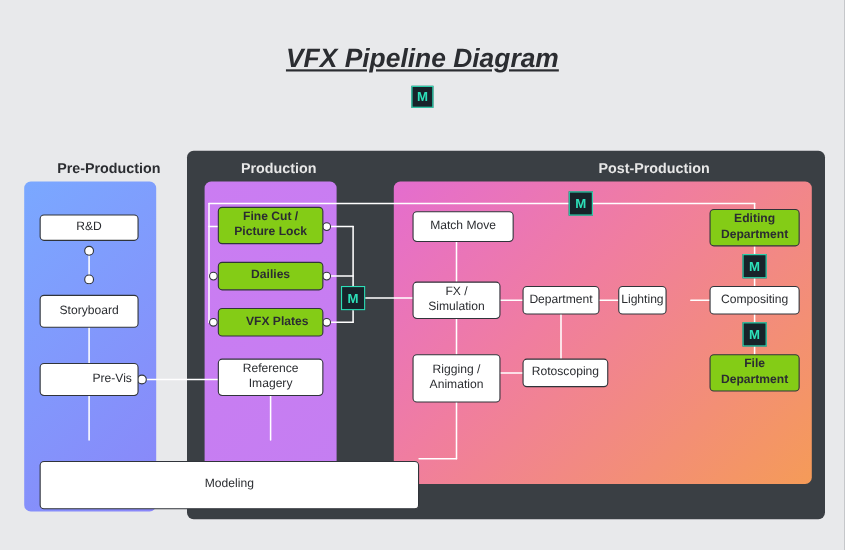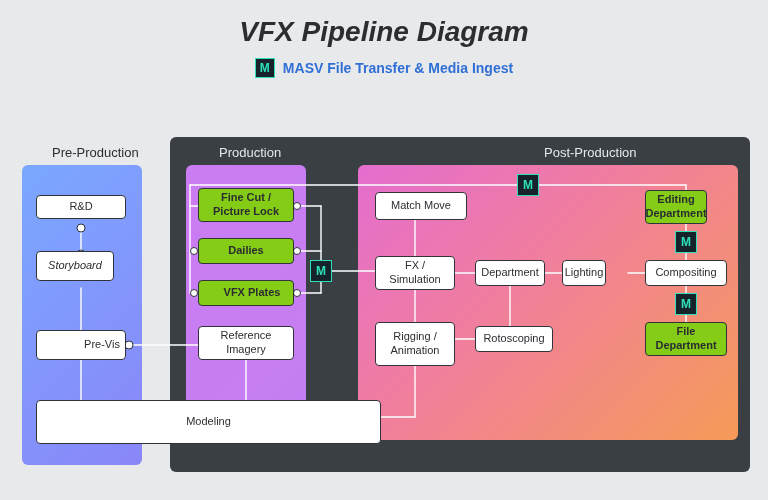--- a/index.html
+++ b/index.html
@@ -6,25 +6,26 @@
   body {
     font-family: -apple-system, BlinkMacSystemFont, "Segoe UI", Arial, sans-serif;
     background: #e8e9eb;
     width: 768px;
     height: 500px;
     overflow: hidden;
     position: relative;
   }
   .title {
     text-align: center;
-    font-size: 28px;
+    font-size: 24px;
     font-weight: 700;
     font-style: italic;
     color: #2b2d31;
-    margin-top: 16px;
+    margin-top: 40px;
+    text-decoration: underline;
   }
   .subtitle {
     display: flex;
     align-items: center;
     justify-content: center;
     gap: 8px;
     margin-top: 10px;
     font-size: 14px;
     font-weight: 600;
     color: #2f6fd6;
@@ -51,21 +52,21 @@
     font-size: 12px;
     font-weight: 700;
     display: flex;
     align-items: center;
     justify-content: center;
     z-index: 20;
   }
   .col-label {
     position: absolute;
     font-size: 13px;
-    font-weight: 400;
+    font-weight: 700;
     color: #2b2d31;
     z-index: 6;
     padding-left: 24px;
   }
   .panel-dark {
     position: absolute;
     background: #3a3f44;
     border-radius: 6px;
     z-index: 3;
   }
@@ -121,51 +122,50 @@
     stroke: #30343a;
     stroke-width: 1;
   }
 </style>
 </head>
 <body>
 
 <div class="title">VFX Pipeline Diagram</div>
 <div class="subtitle">
   <span class="masv-badge">M</span>
-  <span>MASV File Transfer &amp; Media Ingest</span>
 </div>
 
 <div class="col-label" style="left:28px; top:145px;">Pre-Production</div>
 <div class="col-label" style="left:195px; top:145px; color:#e7e7e7;">Production</div>
 <div class="col-label" style="left:520px; top:145px; color:#e7e7e7;">Post-Production</div>
 
 <div class="panel-dark" style="left:170px; top:137px; width:580px; height:335px;"></div>
 <div class="panel-prepro" style="left:22px; top:165px; width:120px; height:300px;"></div>
 <div class="panel-prod" style="left:186px; top:165px; width:120px; height:275px;"></div>
 <div class="panel-post" style="left:358px; top:165px; width:380px; height:275px;"></div>
 
 <div class="node" style="left:36px; top:195px; width:90px; height:24px;">R&amp;D</div>
-<div class="node" style="left:36px; top:251px; width:78px; height:30px;font-style:italic;">Storyboard</div>
+<div class="node" style="left:36px; top:268px; width:90px; height:30px;">Storyboard</div>
 <div class="node" style="left:36px; top:330px; width:90px; height:30px;padding-left:46px;">Pre-Vis</div>
 
 <div class="node emph" style="left:198px; top:188px; width:96px; height:34px;">Fine Cut / Picture Lock</div>
 <div class="node emph" style="left:198px; top:238px; width:96px; height:26px;">Dailies</div>
 <div class="node emph" style="left:198px; top:280px; width:96px; height:26px;padding-left:16px;">VFX Plates</div>
 <div class="node" style="left:198px; top:326px; width:96px; height:34px;">Reference Imagery</div>
 
-<div class="node wide-model" style="left:36px; top:400px; width:345px; height:44px;">Modeling</div>
+<div class="node wide-model" style="left:36px; top:419px; width:345px; height:44px;">Modeling</div>
 
 <div class="node" style="left:375px; top:192px; width:92px; height:28px;">Match Move</div>
 <div class="node" style="left:375px; top:256px; width:80px; height:34px;">FX / Simulation</div>
 <div class="node" style="left:375px; top:322px; width:80px; height:44px;">Rigging / Animation</div>
 <div class="node" style="left:475px; top:260px; width:70px; height:26px;">Department</div>
 <div class="node" style="left:475px; top:326px; width:78px; height:26px;">Rotoscoping</div>
 <div class="node" style="left:562px; top:260px; width:44px; height:26px;">Lighting</div>
 <div class="node" style="left:645px; top:260px; width:82px; height:26px;">Compositing</div>
-<div class="node emph" style="left:645px; top:190px; width:62px; height:34px;">Editing Department</div>
+<div class="node emph" style="left:645px; top:190px; width:82px; height:34px;">Editing Department</div>
 <div class="node emph" style="left:645px; top:322px; width:82px; height:34px;">File Department</div>
 
 <div class="masv-badge-diagram" style="left:310px; top:260px;">M</div>
 <div class="masv-badge-diagram" style="left:517px; top:174px;">M</div>
 <div class="masv-badge-diagram" style="left:675px; top:231px;">M</div>
 <div class="masv-badge-diagram" style="left:675px; top:293px;">M</div>
 
 <svg class="lines">
   <g stroke="#ffffff" stroke-width="1.4" fill="none" stroke-linecap="round">
 

